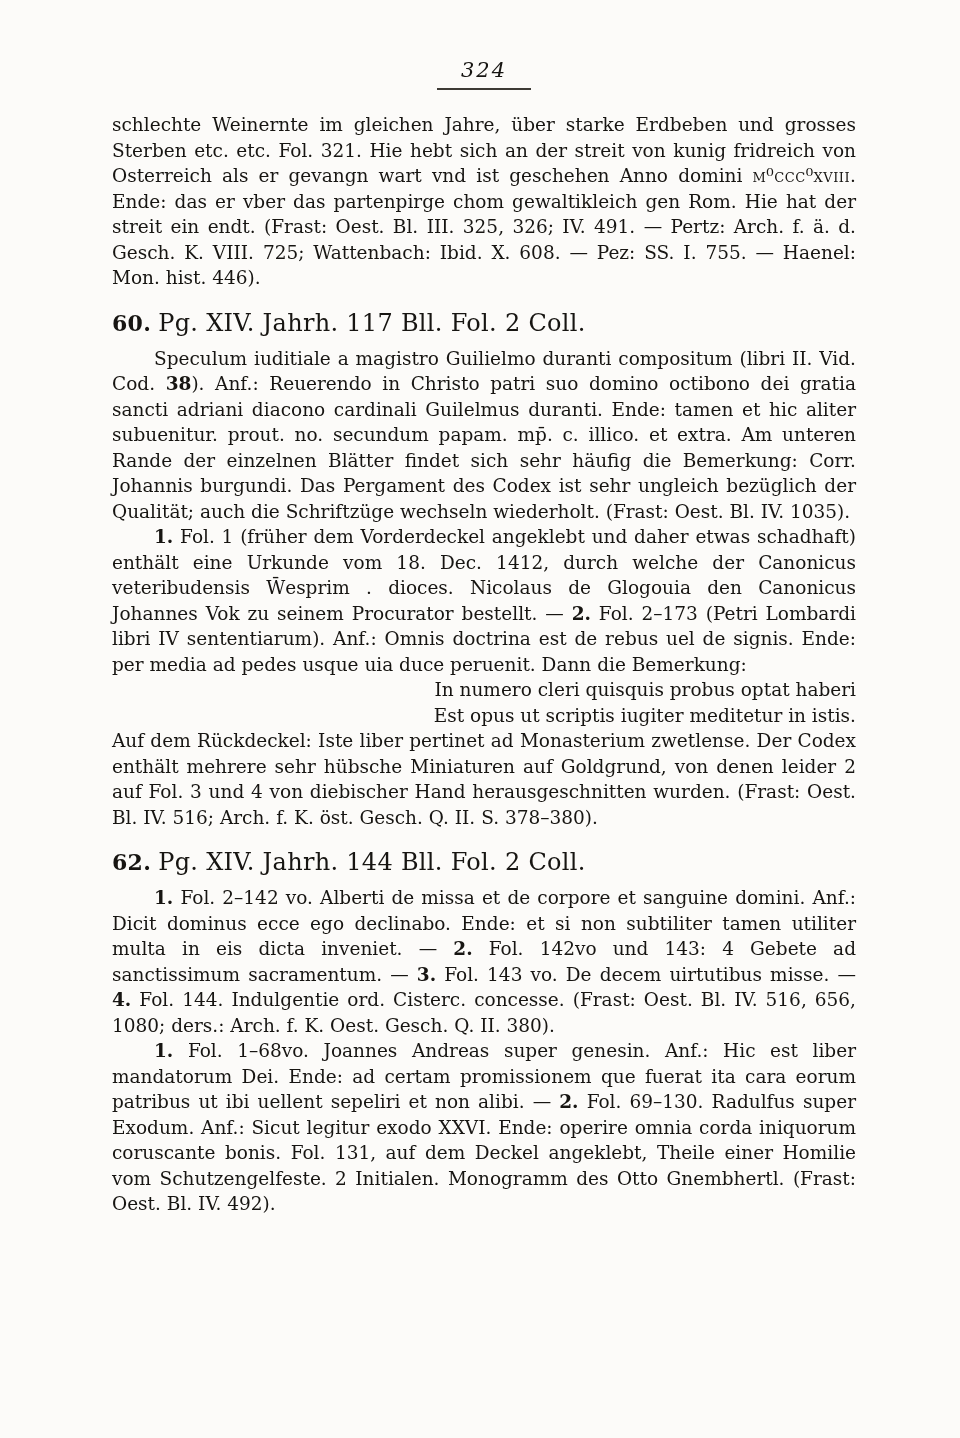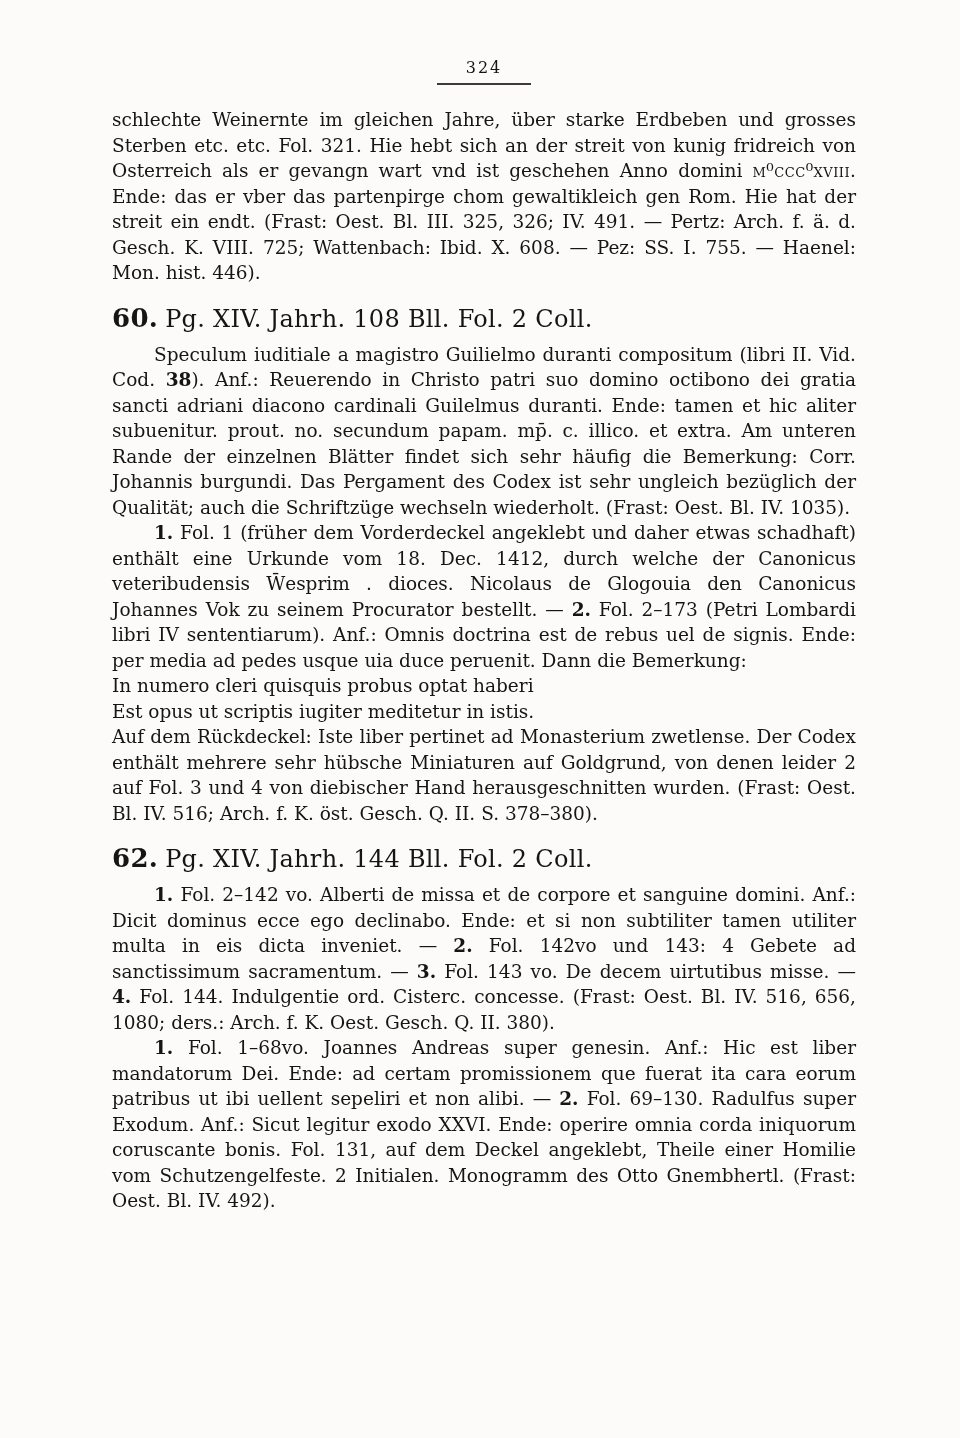--- a/index.html
+++ b/index.html
@@ -16,53 +16,54 @@
     font-family: "DejaVu Serif", "Liberation Serif", serif;
     box-sizing: border-box;
     padding: 58px 104px 0 112px;
     overflow: hidden;
   }
   .page-number-wrap {
     text-align: center;
     margin-bottom: 22px;
   }
   .page-number {
-    font-size: 16px;
+    font-size: 21px;
     letter-spacing: 2px;
     display: inline-block;
+    font-style: italic;
   }
   .page-rule {
     width: 94px;
     height: 0;
     border-bottom: 2px solid #3d3a35;
     margin: 6px auto 0 auto;
   }
   .body-text {
     font-size: 18.5px;
     line-height: 25.5px;
   }
   p {
     margin: 0;
     text-align: justify;
   }
   p.indent { text-indent: 42px; }
   p.verse {
-    text-align: left;
+    text-align: right;
     text-indent: 0;
   }
   h2.entry-heading {
     font-weight: normal;
     font-size: 24px;
     line-height: 30px;
     margin: 17px 0 8px 0;
     letter-spacing: 0.3px;
   }
   h2.entry-heading .num {
     font-weight: bold;
-    font-size: 26px;
+    font-size: 22px;
     margin-right: 7px;
   }
   .run-i { }
   .run-b { font-weight: bold; }
   .run-sc { font-variant: small-caps; letter-spacing: 0.5px; }
 </style>
 </head>
 <body>
 
 <div class="page">
@@ -70,21 +71,21 @@
   <div class="page-number-wrap">
     <span class="page-number">324</span>
     <div class="page-rule"></div>
   </div>
 
   <div class="body-text">
 
     <p><span>schlechte Weinernte im gleichen Jahre, über starke Erdbeben und grosses Sterben etc. etc. Fol. 321. Hie hebt sich an der streit von kunig fridreich von Osterreich als er gevangn wart vnd ist geschehen Anno domini </span><span class="run-sc">m⁰ccc⁰xviii</span><span>. Ende: das er vber das partenpirge chom gewaltikleich gen Rom. Hie hat der streit ein endt. (Frast: Oest. Bl. III. 325, 326; IV. 491. — Pertz: Arch. f. ä. d. Gesch. K. VIII. 725; Wattenbach: Ibid. X. 608. — Pez: SS. I. 755. — Haenel: Mon. hist. 446).</span></p>
 
     <section>
-      <h2 class="entry-heading"><span class="num">60.</span><span>Pg. XIV. Jahrh. 108 Bll. Fol. 2 Coll.</span></h2>
+      <h2 class="entry-heading"><span class="num">60.</span><span>Pg. XIV. Jahrh. 117 Bll. Fol. 2 Coll.</span></h2>
       <p class="indent"><span class="run-i">Speculum iuditiale a magistro Guilielmo duranti compositum</span><span> (libri II. Vid. Cod. </span><span class="run-b">38</span><span>). Anf.: Reuerendo in Christo patri suo domino octibono dei gratia sancti adriani diacono cardinali Guilelmus duranti. Ende: tamen et hic aliter subuenitur. prout. no. secundum papam. mp̄. c. illico. et extra. Am unteren Rande der einzelnen Blätter findet sich sehr häufig die Bemerkung: Corr. Johannis burgundi. Das Pergament des Codex ist sehr ungleich bezüglich der Qualität; auch die Schriftzüge wechseln wiederholt. (Frast: Oest. Bl. IV. 1035).</span></p>
     </section>
 
     <section>
       <p class="indent"><span class="run-b">1.</span><span> Fol. 1 (früher dem Vorderdeckel angeklebt und daher etwas schadhaft) enthält eine </span><span class="run-i">Urkunde</span><span> vom 18. Dec. 1412, durch welche der Canonicus veteribudensis W̄esprim . dioces. Nicolaus de Glogouia den Canonicus Johannes Vok zu seinem Procurator bestellt. — </span><span class="run-b">2.</span><span> Fol. 2–173 </span><span class="run-i">(Petri Lombardi libri IV sententiarum)</span><span>. Anf.: Omnis doctrina est de rebus uel de signis. Ende: per media ad pedes usque uia duce peruenit. Dann die Bemerkung:</span></p>
       <p class="verse"><span>In numero cleri quisquis probus optat haberi</span></p>
       <p class="verse"><span>Est opus ut scriptis iugiter meditetur in istis.</span></p>
       <p><span>Auf dem Rückdeckel: Iste liber pertinet ad Monasterium zwetlense. Der Codex enthält mehrere sehr hübsche Miniaturen auf Goldgrund, von denen leider 2 auf Fol. 3 und 4 von diebischer Hand herausgeschnitten wurden. (Frast: Oest. Bl. IV. 516; Arch. f. K. öst. Gesch. Q. II. S. 378–380).</span></p>
     </section>
 

